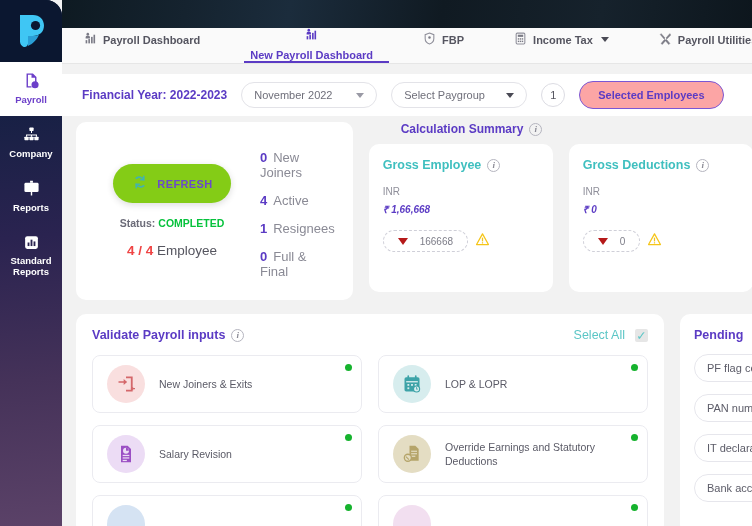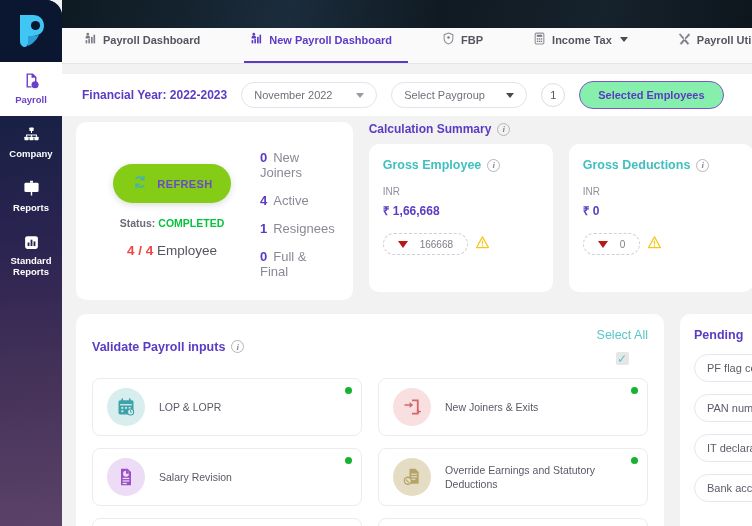--- a/index.html
+++ b/index.html
@@ -47,21 +47,21 @@
     background: #fafafa; border-bottom: 1px solid #e6e6e6;
     display: flex; align-items: flex-end; padding-left: 16px;
     white-space: nowrap; overflow: hidden;
   }
   .tab {
     display: flex; align-items: center; gap: 6px;
     height: 100%; padding: 0 16px 10px 6px; margin-right: 28px;
     font-size: 11px; font-weight: 700; color: #555560; cursor: pointer;
     border-bottom: 2.5px solid transparent;
   }
-  .tab.active { color: #5b3bc4; border-bottom-color: #5b3bc4; }
+  .tab.active { color: #5b3bc4; border-bottom-color: #5b3bc4; flex-direction: column; }
   .tab .ico svg { fill: #7a7a85; }
   .tab.active .ico svg { fill: #5b3bc4; }
   .caret { width: 0; height: 0; border-left: 4px solid transparent;
     border-right: 4px solid transparent; border-top: 5px solid #4a4a55; margin-left: 2px; }
 
   
   .filterbar {
     position: absolute; left: 62px; top: 74px; right: 0; height: 42px;
     background: #ffffff; display: flex; align-items: center; padding-left: 20px; gap: 14px;
   }
@@ -77,21 +77,21 @@
     border-right: 4px solid transparent; border-top: 5px solid #9a9aa5; }
   .chev-filled { width: 0; height: 0; border-left: 4px solid transparent;
     border-right: 4px solid transparent; border-top: 5px solid #4a4a55; }
   .count-circle {
     width: 24px; height: 24px; border-radius: 50%; border: 1px solid #dcdce3;
     display: flex; align-items: center; justify-content: center;
     font-size: 11px; color: #55555f; background: #fff; cursor: pointer;
   }
   .btn-outline {
     height: 28px; padding: 0 18px; border: 1.5px solid #7b56d4; border-radius: 16px;
-    background: #86efac; color: #5b3bc4; font-size: 11px; font-weight: 700;
+    background: #fca5a5; color: #5b3bc4; font-size: 11px; font-weight: 700;
     display: flex; align-items: center; cursor: pointer;
   }
 
   
   .content { position: absolute; left: 62px; top: 116px; right: 0; bottom: 0;
     background: #f2f2f2; padding: 6px 0 0 0; overflow: hidden; }
 
   .row-top { display: flex; gap: 16px; padding: 0 14px; align-items: flex-start; }
 
   
@@ -110,27 +110,27 @@
   .emp-line { font-size: 13.5px; color: #55555f; }
   .emp-line b { color: #ef4444; font-weight: 700; }
   .status-right { flex: 1; display: flex; flex-direction: column; gap: 13px;
     padding-top: 10px; padding-left: 10px; }
   .stat { font-size: 13px; color: #8a8a95; }
   .stat b { color: #5b3bc4; font-weight: 700; margin-right: 6px; }
 
   
   .calc-wrap { flex: 1; }
   .calc-title { display: flex; align-items: center; gap: 6px;
-    font-size: 12px; font-weight: 700; color: #5b3bc4; margin-bottom: 8px; }
+    font-size: 12px; font-weight: 700; color: #5b3bc4; margin-bottom: 8px; margin-left: 32px; }
   .calc-cards { display: flex; gap: 16px; }
   .calc-card { width: 184px; min-width: 184px; height: 148px; padding: 14px 14px; }
   .calc-head { display: flex; align-items: center; gap: 6px;
     font-size: 12.5px; font-weight: 700; color: #3fbfbf; margin-bottom: 14px; }
   .inr { font-size: 10px; color: #8f8f9a; margin-bottom: 5px; }
-  .amount { font-size: 12px; font-weight: 700; color: #5b3bc4; margin-bottom: 14px; }
+  .amount { font-size: 10px; font-weight: 700; color: #5b3bc4; margin-bottom: 14px; font-style: italic; }
   .amount-row { display: flex; align-items: center; gap: 7px; }
   .dashed-pill {
     display: flex; align-items: center; justify-content: center; gap: 12px;
     height: 22px; padding: 0 14px; border: 1.3px dashed #cfcfd8; border-radius: 12px;
     background: #fff; cursor: pointer;
   }
   .chev-red { width: 0; height: 0; border-left: 5px solid transparent;
     border-right: 5px solid transparent; border-top: 7px solid #b51919; }
   .num-sm { font-size: 10px; color: #7d7d88; }
 
@@ -141,21 +141,21 @@
     font-family: "Liberation Serif", serif; cursor: pointer; }
 
   
   .row-bottom { display: flex; gap: 16px; padding: 14px 14px 0 14px; align-items: flex-start; }
   .validate-card { width: 588px; min-width: 588px; padding: 14px 16px 0 16px;
     height: 220px; overflow: hidden; }
   .validate-head { display: flex; align-items: center; justify-content: space-between;
     margin-bottom: 13px; }
   .validate-title { display: flex; align-items: center; gap: 6px;
     font-size: 12.5px; font-weight: 700; color: #5b3bc4; }
-  .select-all { display: flex; align-items: center; gap: 10px; flex-direction: column; }
+  .select-all { display: flex; align-items: center; gap: 10px; }
   .select-all span { font-size: 12.5px; color: #5bc6c6; cursor: pointer; }
   .cbox { width: 13px; height: 13px; border-radius: 2px; background: #e6e6e6;
     display: flex; align-items: center; justify-content: center;
     color: #fbfbfb; font-size: 10px; cursor: pointer; }
   .vgrid { display: flex; flex-wrap: wrap; gap: 12px 16px; }
   .vcard {
     position: relative; width: 270px; height: 58px;
     border: 1px solid #ebebf0; border-radius: 8px; background: #fff;
     display: flex; align-items: center; gap: 14px; padding: 0 14px; cursor: pointer;
   }
@@ -428,20 +428,32 @@
           </div>
           <div class="select-all">
             <span>Select All</span>
             <span class="cbox">✓</span>
           </div>
         </div>
 
         <div class="vgrid">
 
           <div class="vcard">
+            <span class="vicon" style="background:#f9dfdf">
+              <svg width="20" height="20" viewBox="0 0 24 24" fill="#d4676a">
+                  <path d="M12 3h8v18h-8v-2.2h5.8V5.2H12z"></path>
+                  <path d="M3 8.6h6.2V6l4.2 3.6-4.2 3.6v-2.6H3z"></path>
+                  <path d="M20.6 15.3l-3 2.2 3 2.2v-1.5h2.2v-1.4h-2.2z"></path>
+                </svg>
+            </span>
+            <span class="vlabel">New Joiners &amp; Exits</span>
+            <span class="dot"></span>
+          </div>
+
+          <div class="vcard">
             <span class="vicon" style="background:#d7edee">
               <svg width="20" height="20" viewBox="0 0 24 24" fill="#3da3a8">
                   <rect x="3" y="4" width="18" height="17" rx="2"></rect>
                   <rect x="5" y="8.5" width="14" height="1.6" fill="#d7edee"></rect>
                   <rect x="6.5" y="1.5" width="2" height="4" rx="1"></rect>
                   <rect x="15.5" y="1.5" width="2" height="4" rx="1"></rect>
                   <rect x="6.5" y="12" width="2.2" height="2.2" fill="#d7edee"></rect>
                   <rect x="10.9" y="12" width="2.2" height="2.2" fill="#d7edee"></rect>
                   <rect x="15.3" y="12" width="2.2" height="2.2" fill="#d7edee"></rect>
                   <rect x="6.5" y="16" width="2.2" height="2.2" fill="#d7edee"></rect>
@@ -449,32 +461,20 @@
                   <circle cx="17.5" cy="18" r="3" fill="#d7edee"></circle>
                   <rect x="17.1" y="15.6" width="0.9" height="2.7" fill="#3da3a8"></rect>
                   <rect x="17.1" y="17.6" width="2.2" height="0.9" fill="#3da3a8"></rect>
                 </svg>
             </span>
             <span class="vlabel">LOP &amp; LOPR</span>
             <span class="dot"></span>
           </div>
 
           <div class="vcard">
-            <span class="vicon" style="background:#f9dfdf">
-              <svg width="20" height="20" viewBox="0 0 24 24" fill="#d4676a">
-                  <path d="M12 3h8v18h-8v-2.2h5.8V5.2H12z"></path>
-                  <path d="M3 8.6h6.2V6l4.2 3.6-4.2 3.6v-2.6H3z"></path>
-                  <path d="M20.6 15.3l-3 2.2 3 2.2v-1.5h2.2v-1.4h-2.2z"></path>
-                </svg>
-            </span>
-            <span class="vlabel">New Joiners &amp; Exits</span>
-            <span class="dot"></span>
-          </div>
-
-          <div class="vcard">
             <span class="vicon" style="background:#ecdcf5">
               <svg width="20" height="20" viewBox="0 0 24 24" fill="#9b4fc4">
                   <path d="M6 2h8l4 4v16H6z"></path>
                   <rect x="8" y="13" width="8" height="1.5" fill="#ecdcf5"></rect>
                   <rect x="8" y="16" width="8" height="1.5" fill="#ecdcf5"></rect>
                   <rect x="8" y="19" width="5" height="1.5" fill="#ecdcf5"></rect>
                   <circle cx="12" cy="8" r="3.6" fill="#ecdcf5"></circle>
                   <path d="M12 4.6a3.4 3.4 0 0 1 3.4 3.4H12z"></path>
                 </svg>
             </span>

